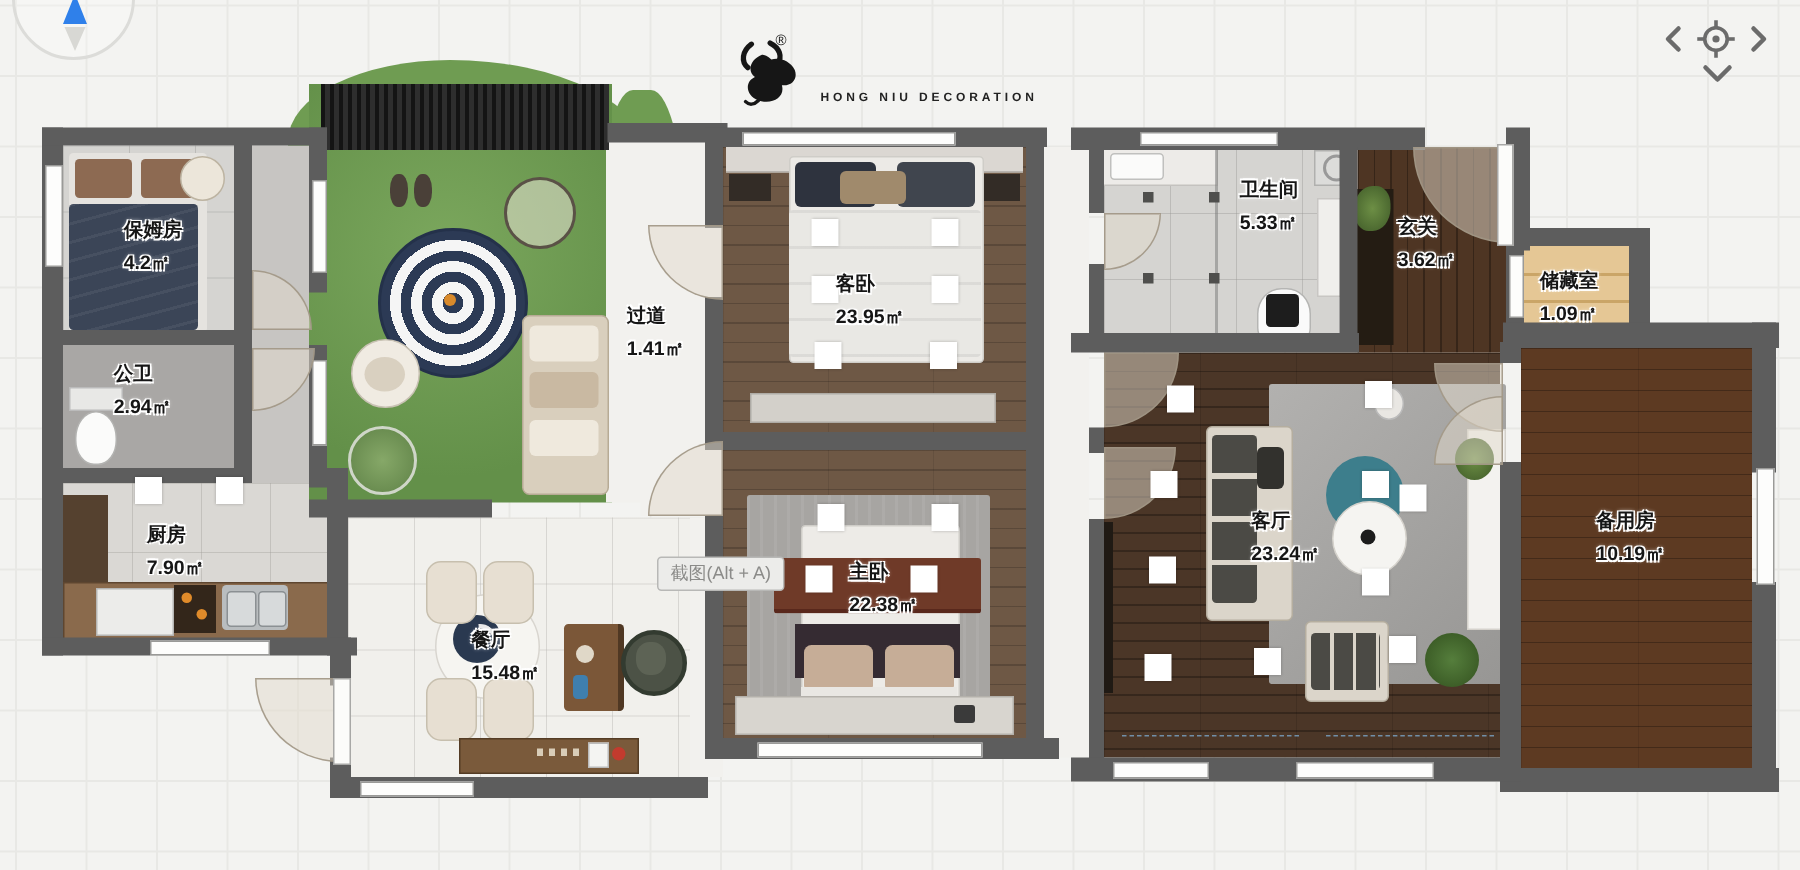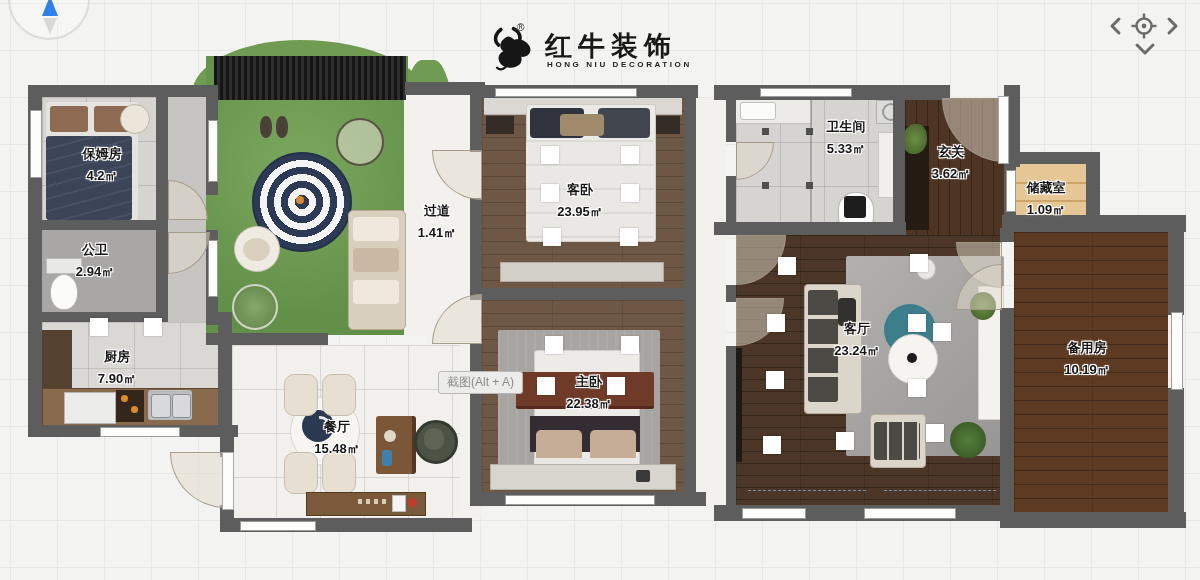--- a/index.html
+++ b/index.html
@@ -25,21 +25,21 @@
   .white{background:#f2f1ee;}
   .grayf{background:#c7c5c2;}
   
   .f{position:absolute;z-index:3;}
   .sq{position:absolute;z-index:5;width:18px;height:18px;background:#fff;box-shadow:0 0 2px rgba(0,0,0,.25);}
   .win{position:absolute;z-index:5;background:#fdfdfc;border:1px solid #9a9a98;}
   .arc{position:absolute;z-index:5;background:rgba(225,217,203,.5);border:1px solid rgba(160,150,132,.9);}
   .leaf{position:absolute;z-index:5;background:#fcfcfa;border:1px solid #a8a8a6;}
   .dim{position:absolute;z-index:5;border-top:1px dashed #7ba6c9;opacity:.8;}
   
-  .rlabel{position:absolute;z-index:6;transform:translate(-50%,-50%);text-align:center;white-space:nowrap;color:#161616;font-weight:bold;
+  .rlabel{position:absolute;z-index:6;transform:translate(-50%,-50%);text-align:left;white-space:nowrap;color:#161616;font-weight:bold;
     text-shadow:-1px -1px 0 #fff,1px -1px 0 #fff,-1px 1px 0 #fff,1px 1px 0 #fff,0 0 3px #fff;}
   .rname{display:block;font-size:13px;line-height:15px;}
   .rarea{display:block;font-size:13px;line-height:15px;margin-top:7px;}
   
   #logo{position:absolute;z-index:10;left:490px;top:18px;width:230px;height:56px;}
   #logo .zh{position:absolute;left:55px;top:10px;font-size:27px;font-weight:900;letter-spacing:6px;color:#181818;}
   #logo .en{position:absolute;left:57px;top:42px;font-size:8px;font-weight:bold;letter-spacing:2.6px;color:#222;}
   #logo .reg{position:absolute;left:27px;top:4px;font-size:10px;color:#181818;}
   #navctl{position:absolute;z-index:10;left:1108px;top:8px;width:80px;height:52px;}
   .tooltip{position:absolute;z-index:12;left:438px;top:371px;background:#ececea;border:1px solid #b8b8b6;border-radius:3px;color:#8b8b89;font-size:12px;padding:2px 8px;white-space:nowrap;}
@@ -58,21 +58,20 @@
   </div>
 
   <div id="logo">
     <svg class="abs" style="left:0;top:8px" width="50" height="46" viewBox="0 0 64 56">
       <path d="M14 3 C6 9 5 18 11 23" stroke="#161616" stroke-width="4.5" fill="none" stroke-linecap="round"></path>
       <path d="M30 2 C38 6 41 14 36 20" stroke="#161616" stroke-width="4.5" fill="none" stroke-linecap="round"></path>
       <path d="M23 12 C13 16 10 26 17 31 C8 35 9 47 20 51 C32 55 43 48 40 38 C48 39 54 33 51 25 C47 17 38 14 31 16 C28 13 25 12 23 12 Z" fill="#161616"></path>
       <path d="M20 51 C16 55 12 55 9 52" stroke="#161616" stroke-width="3" fill="none" stroke-linecap="round"></path>
     </svg>
     <span class="reg">®</span>
-    <span class="zh">红牛装饰</span>
     <span class="en">HONG NIU DECORATION</span>
   </div>
 
   <div id="navctl">
     <svg class="abs" style="left:0;top:8px" width="16" height="20">
         <path d="M11 3 L4 10 L11 17" stroke="#6b6b6b" stroke-width="3" fill="none" stroke-linecap="round" stroke-linejoin="round"></path>
       </svg>
     <svg class="abs" style="left:22px;top:4px" width="28" height="28" viewBox="0 0 28 28">
       <circle cx="14" cy="14" r="7.5" fill="none" stroke="#6b6b6b" stroke-width="2.4"></circle>
       <circle cx="14" cy="14" r="2.4" fill="#6b6b6b"></circle>
@@ -339,21 +338,21 @@
       <span class="rarea">5.33㎡</span>
   </div>
   <div class="rlabel" style="left:951px;top:162px;">
     <span class="rname">玄关</span>
       <span class="rarea">3.62㎡</span>
   </div>
   <div class="rlabel" style="left:1046px;top:198px;">
     <span class="rname">储藏室</span>
       <span class="rarea">1.09㎡</span>
   </div>
-  <div class="rlabel" style="left:857px;top:339px;">
+  <div class="rlabel" style="left:857px;top:358px;">
     <span class="rname">客厅</span>
       <span class="rarea">23.24㎡</span>
   </div>
   <div class="rlabel" style="left:1087px;top:358px;">
     <span class="rname">备用房</span>
       <span class="rarea">10.19㎡</span>
   </div>
 
   <div class="tooltip">截图(Alt + A)</div>
 

